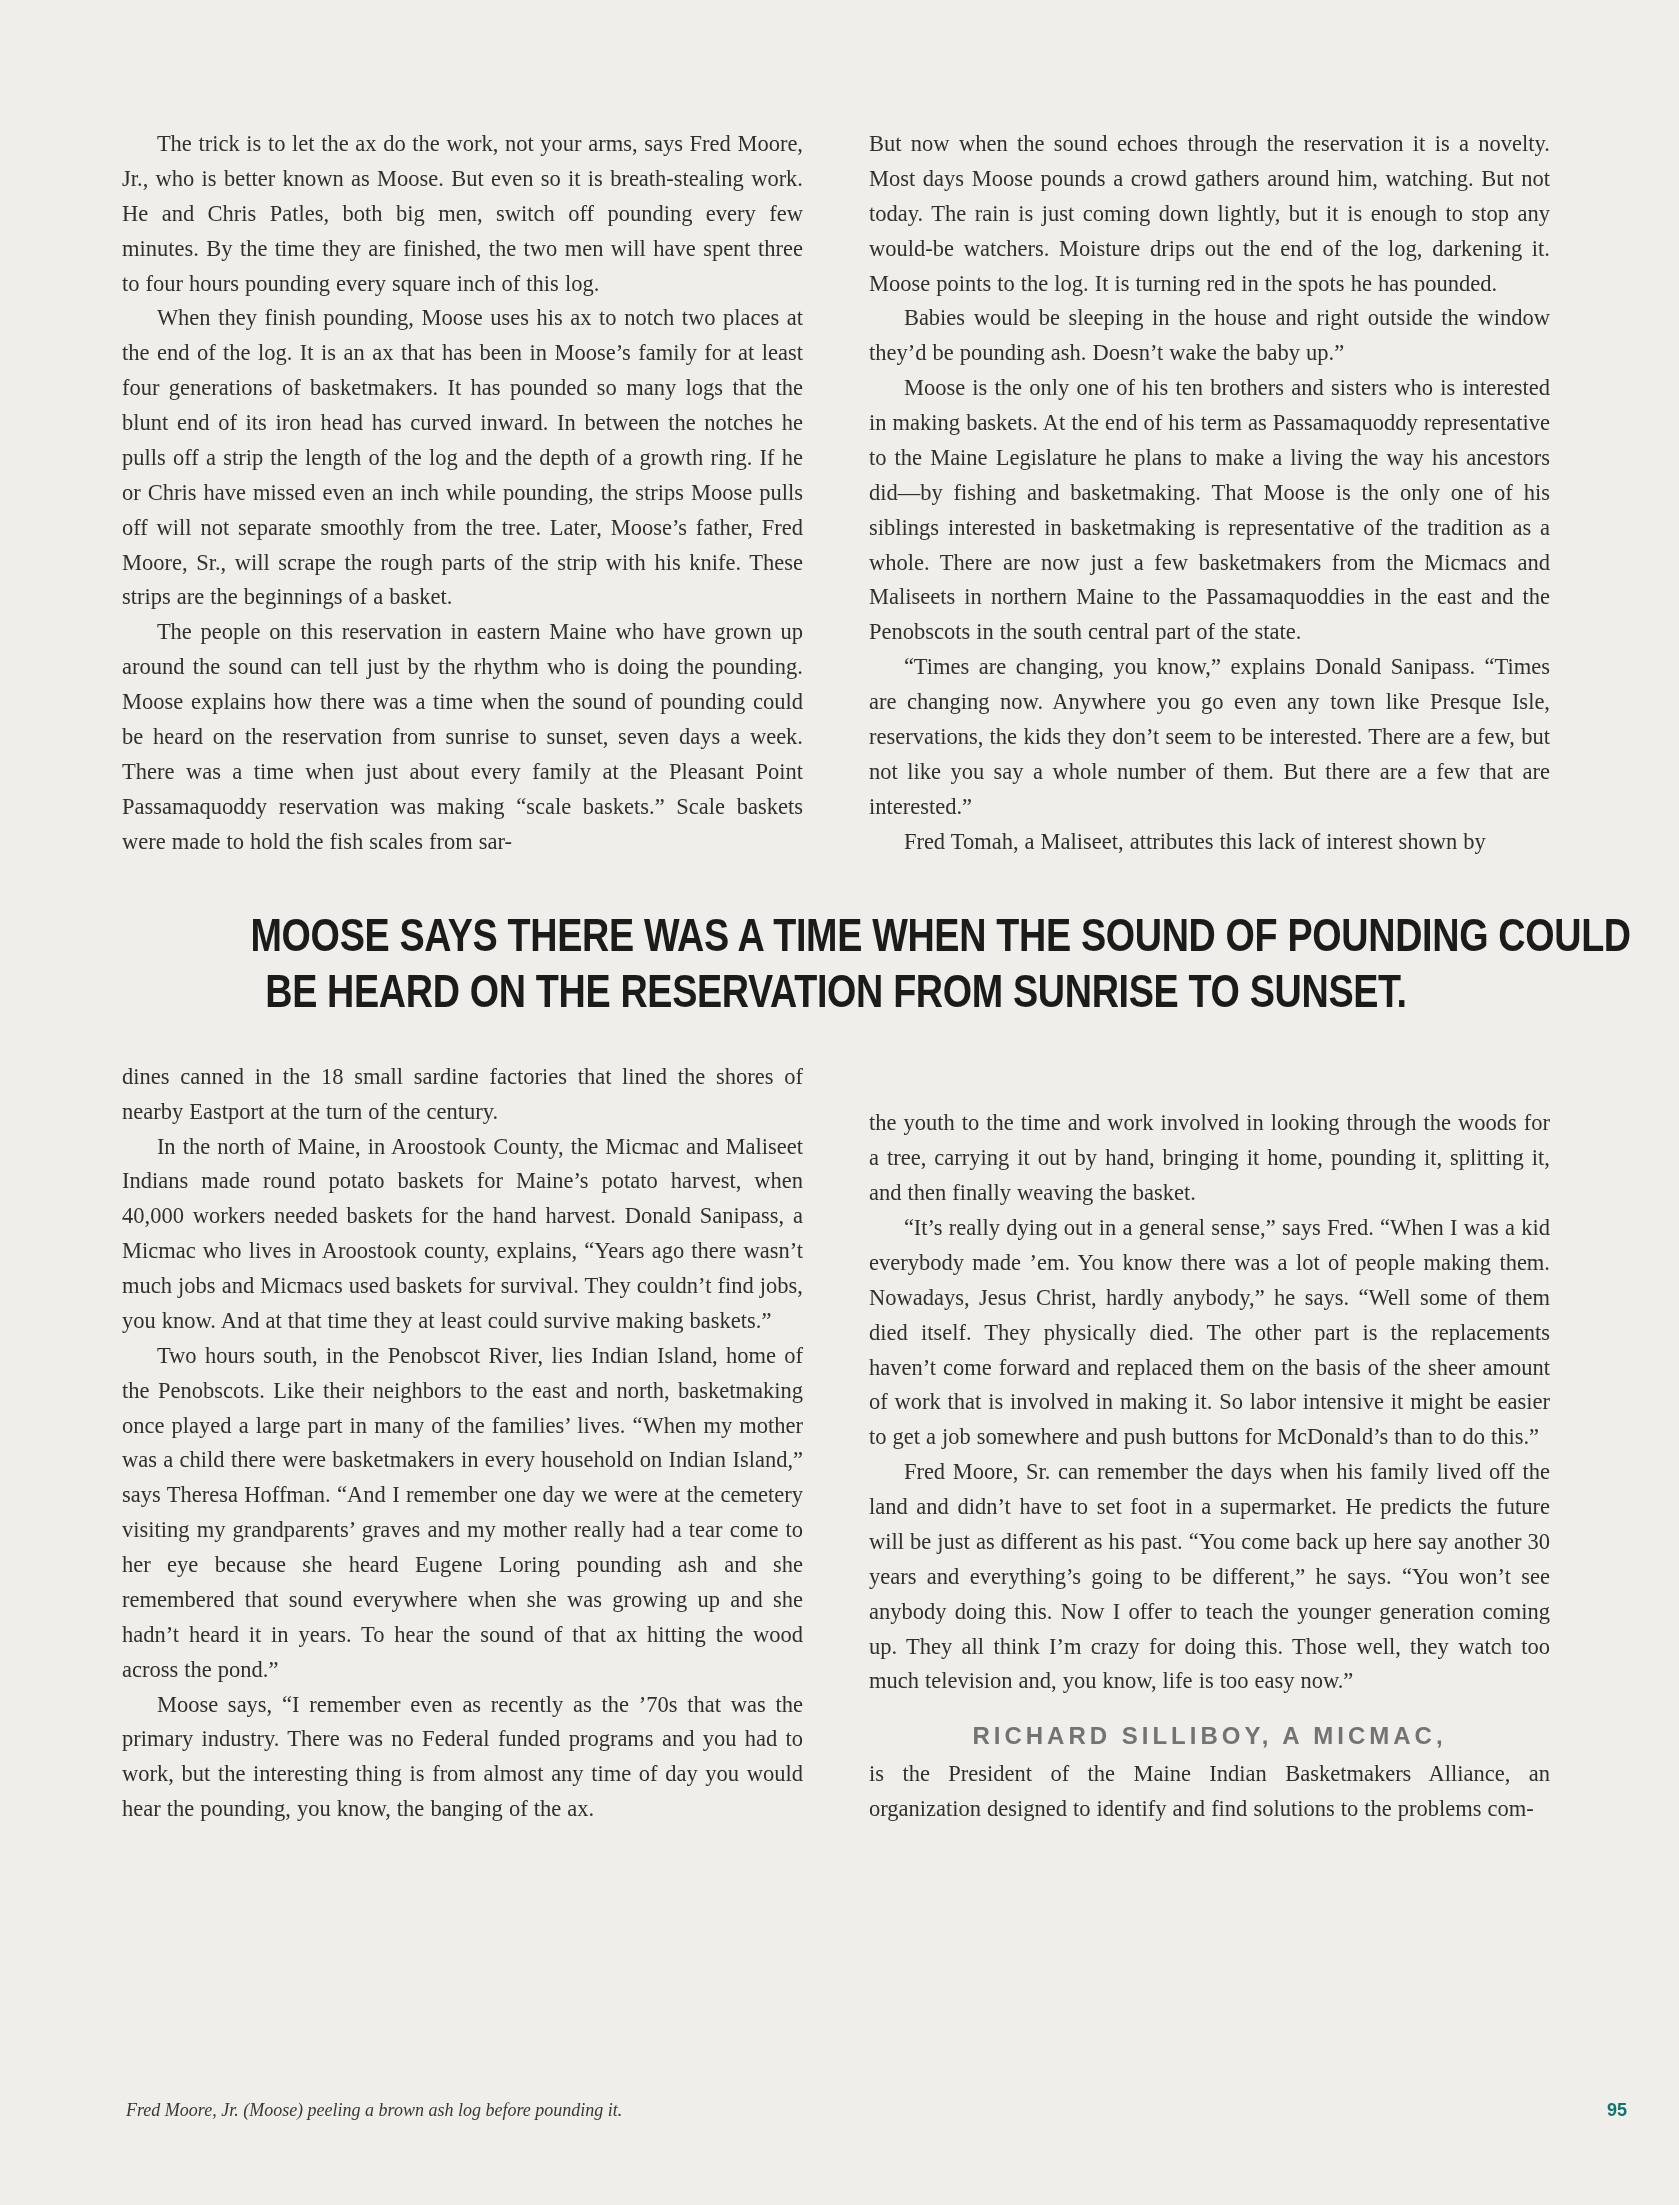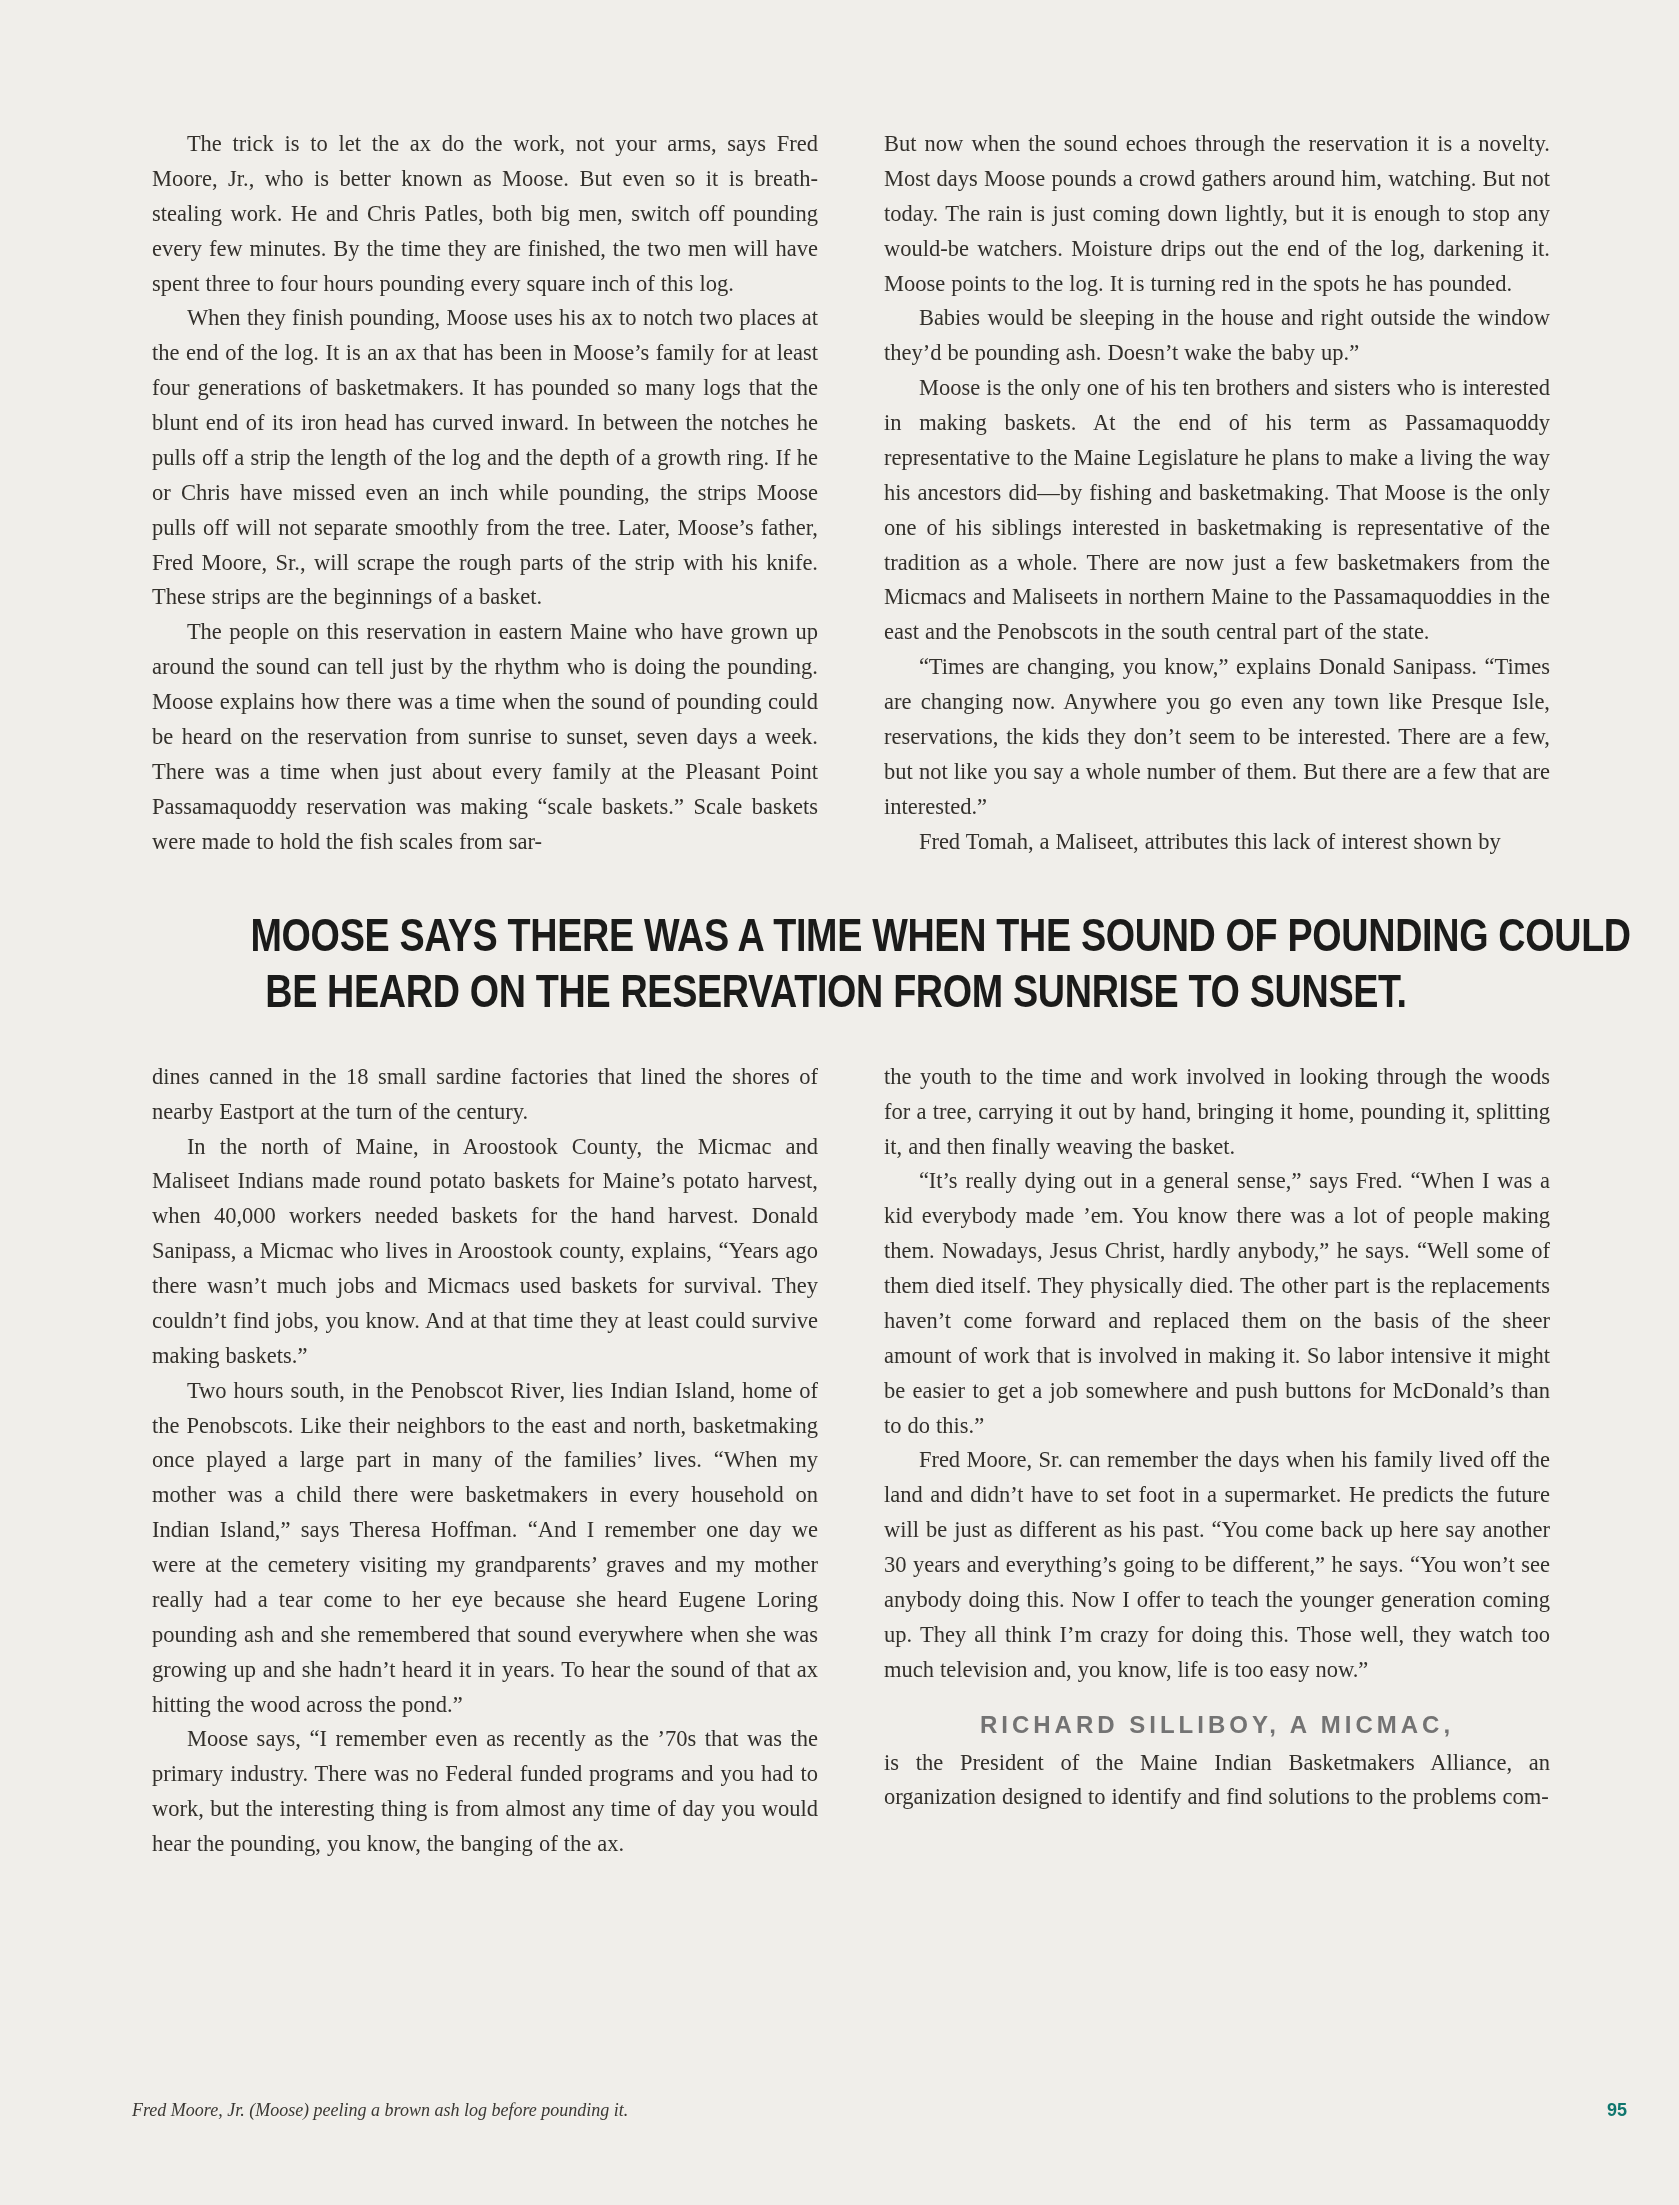--- a/index.html
+++ b/index.html
@@ -14,22 +14,21 @@
   }
   .page {
     position: absolute;
     inset: 0;
     padding: 127px 129px 0 122px;
     box-sizing: border-box;
   }
   .columns {
     display: flex;
     gap: 66px;
-    align-items: flex-start;
-    margin-left: 30px;
+    align-items: flex-end;
   }
   .col { flex: 1 1 0; min-width: 0; }
   .col p {
     margin: 0;
     font-size: 22.5px;
     line-height: 1.55;
     text-align: justify;
     text-indent: 1.55em;
     word-spacing: 0.4px;
   }
@@ -56,21 +55,21 @@
     margin: 23px 0 7px 0;
     font-family: "Liberation Sans", "DejaVu Sans", sans-serif;
     font-weight: 700;
     font-size: 24px;
     letter-spacing: 4px;
     text-align: center;
     color: #737373;
   }
   .footer {
     position: absolute;
-    left: 132px;
+    left: 126px;
     right: 52px;
     top: 2100px;
     display: flex;
     justify-content: space-between;
     align-items: flex-start;
   }
   .caption {
     font-style: italic;
     font-size: 18px;
     color: #3a3833;

